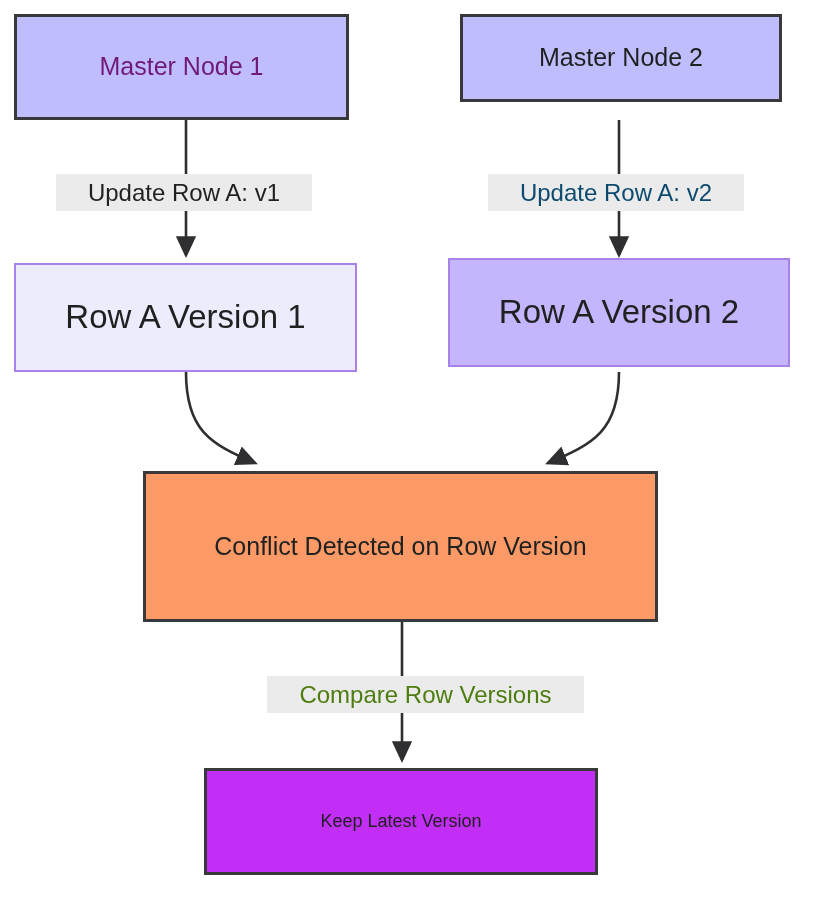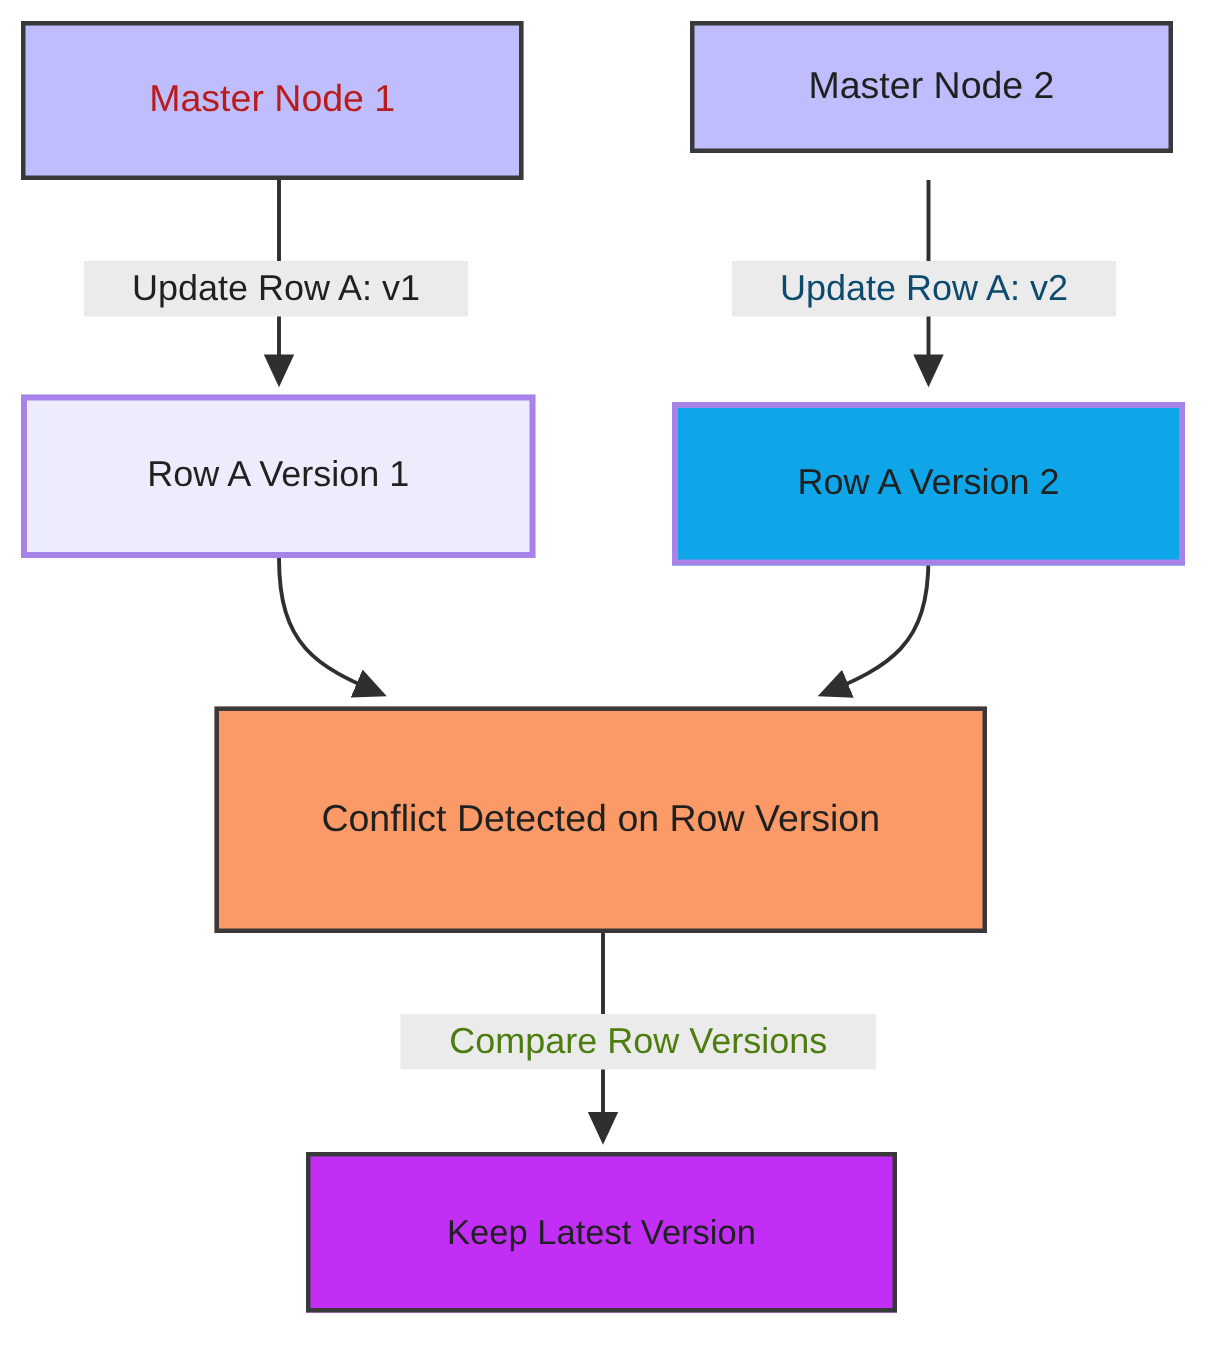--- a/index.html
+++ b/index.html
@@ -37,34 +37,34 @@
     line-height: 1.35;
     color: #1f2020;
   }
   .node-master {
     background: #bfbdfc;
     border: 3px solid #39393b;
     font-size: 25px;
   }
   .node-version {
     background: #ececfd;
-    border: 4px solid #0f172a;
-    font-size: 24px;
+    border: 2px solid #0f172a;
+    font-size: 33px;
     text-align: right;
   }
   .node-conflict {
     background: #fc9a67;
     border: 3px solid #39393b;
     font-size: 25px;
     padding: 0 20px;
   }
   .node-resolve {
     background: #c22ef5;
     border: 3px solid #39393b;
-    font-size: 23px;
+    font-size: 18px;
   }
   .edge-label {
     position: absolute;
     box-sizing: border-box;
     background: #ebebeb;
     color: #1f2020;
     font-size: 24px;
     display: flex;
     align-items: center;
     justify-content: center;
@@ -88,33 +88,33 @@
 
     <path fill="none" stroke="#2f2f31" stroke-width="2.6" marker-end="url(#arrowhead)" d="M 619 120 L 619 255"></path>
 
     <path fill="none" stroke="#2f2f31" stroke-width="2.6" marker-end="url(#arrowhead)" d="M 186 372 C 186 430 210 444 255 463"></path>
 
     <path fill="none" stroke="#2f2f31" stroke-width="2.6" marker-end="url(#arrowhead)" d="M 619 372 C 619 430 594 444 548 463"></path>
 
     <path fill="none" stroke="#2f2f31" stroke-width="2.6" marker-end="url(#arrowhead)" d="M 402 622 L 402 760"></path>
   </svg>
 
-  <div class="node node-master" style="left: 14px; top: 14px; width: 335px; height: 106px; background: rgb(191, 189, 252); border-color: rgb(57, 57, 59); color: #b91c1c;">
+  <div class="node node-master" style="left: 14px; top: 14px; width: 335px; height: 106px; background: rgb(191, 189, 252); border-color: rgb(57, 57, 59); color: #701a75;">
     <span>Master Node 1</span>
   </div>
 
   <div class="node node-master" style="left: 460px; top: 14px; width: 322px; height: 88px; background: rgb(191, 189, 252); border-color: rgb(57, 57, 59); color: rgb(31, 32, 32);">
     <span>Master Node 2</span>
   </div>
 
   <div class="node node-version" style="left: 14px; top: 263px; width: 343px; height: 109px; background: rgb(236, 236, 253); border-color: rgb(167, 130, 232); color: rgb(31, 32, 32);">
     <span>Row A Version 1</span>
   </div>
 
-  <div class="node node-version" style="left: 448px; top: 268px; width: 342px; height: 109px; background: #0ea5e9; border-color: rgb(167, 130, 232); color: rgb(31, 32, 32);">
+  <div class="node node-version" style="left: 448px; top: 258px; width: 342px; height: 109px; background: #c4b5fd; border-color: rgb(167, 130, 232); color: rgb(31, 32, 32);">
     <span>Row A Version 2</span>
   </div>
 
   <div class="node node-conflict" style="left: 143px; top: 471px; width: 515px; height: 151px; background: rgb(252, 154, 103); border-color: rgb(57, 57, 59); color: rgb(31, 32, 32);">
     <span>Conflict Detected on Row Version</span>
   </div>
 
   <div class="node node-resolve" style="left: 204px; top: 768px; width: 394px; height: 107px; background: rgb(194, 46, 245); border-color: rgb(57, 57, 59); color: rgb(31, 32, 32);">
     <span>Keep Latest Version</span>
   </div>

